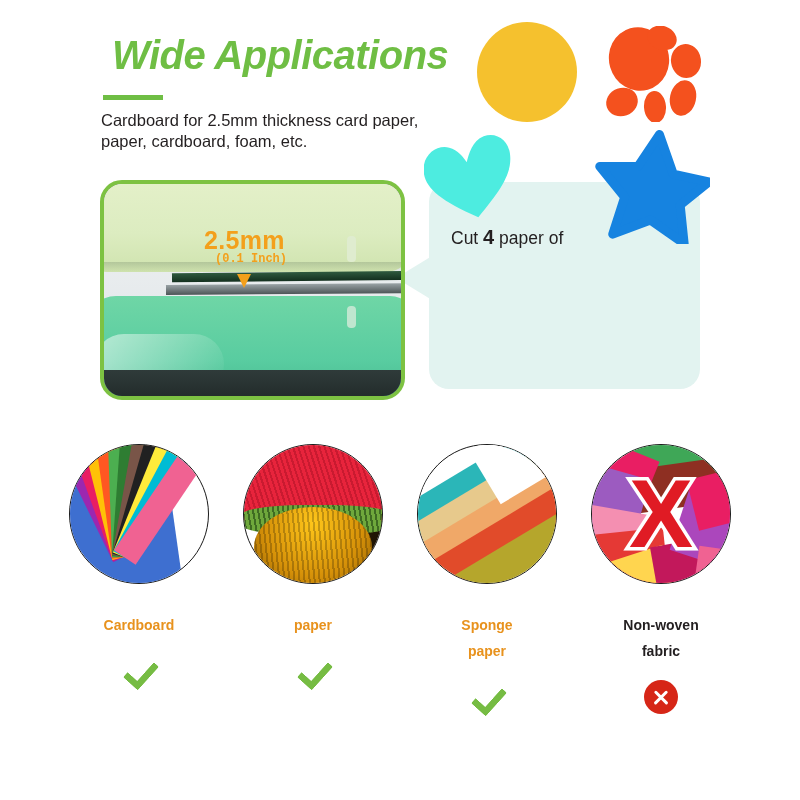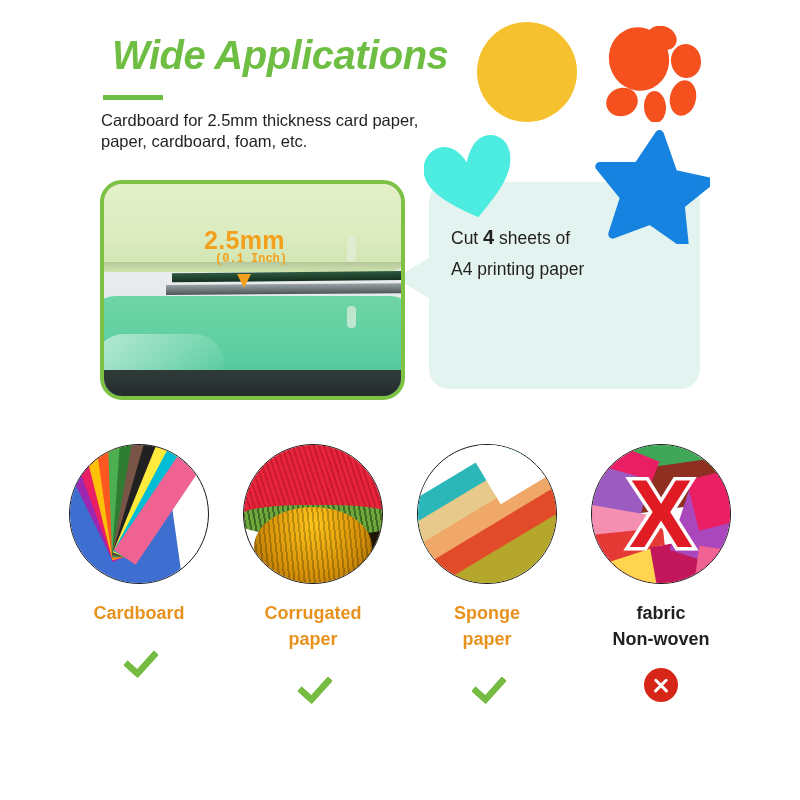--- a/index.html
+++ b/index.html
@@ -217,22 +217,22 @@
   .mat-circle {
     width: 138px; height: 138px;
     margin: 0 auto;
     border-radius: 50%;
     border: 1.5px solid #1a1a1a;
     overflow: hidden;
     position: relative;
     background: #fff;
   }
   .mat-label {
-    margin-top: 16px;
-    font-size: 18px;
+    margin-top: 28px;
+    font-size: 14px;
     font-weight: bold;
     line-height: 26px;
     color: #E8921D;
   }
   .mat-label.neg { color: #231F20; }
   .mat-mark { margin-top: 16px; height: 40px; }
 
   .check {
     display: inline-block;
     width: 34px; height: 34px;
@@ -374,23 +374,22 @@
     <div class="ph-peg2"></div>
     <div class="ph-label-mm">2.5mm</div>
     <div class="ph-label-inch">(0.1 Inch)</div>
   </div>
 </div>
 
 <div class="callout"></div>
 <div class="callout-pointer"></div>
 <div class="callout-text">
   <div>
-    <span>Cut </span><b>4</b><span> sheets of</span>
-  </div>
-  <div>A4 printing paper</div>
+    <span>Cut </span><b>4</b><span> paper of</span>
+  </div>
 </div>
 
 <div class="materials">
 
   <div class="material">
     <div class="mat-circle">
       <div class="cb-base"></div>
       <div class="cb-fan">
         <svg viewBox="0 0 140 150" width="140" height="150" style="position:absolute;left:-44px;top:-4px;">
           <g transform="translate(52,126)">
@@ -421,21 +420,20 @@
   <div class="material">
     <div class="mat-circle">
       <div class="cg-dark"></div>
       <div class="cg-top"></div>
       <div class="cg-mid"></div>
       <div class="cg-inner">
         <div class="cg-ribs"></div>
       </div>
     </div>
     <div class="mat-label">
-      <div>Corrugated</div>
       <div>paper</div>
     </div>
     <div class="mat-mark">
       <span class="check"></span>
     </div>
   </div>
 
   <div class="material">
     <div class="mat-circle">
       <div class="sp-band" style="top:-6px;background:#ffffff;"></div>
@@ -464,21 +462,21 @@
       <div class="nw-p" style="left:-10px;top:64px;width:60px;height:70px;background:#F48FB1;transform:rotate(10deg);"></div>
       <div class="nw-p" style="left:4px;top:86px;width:70px;height:56px;background:#E53935;transform:rotate(-6deg);"></div>
       <div class="nw-p" style="left:18px;top:108px;width:60px;height:40px;background:#FFD54F;transform:rotate(-18deg);"></div>
       <div class="nw-p" style="left:62px;top:96px;width:70px;height:52px;background:#C2185B;transform:rotate(-10deg);"></div>
       <div class="nw-p" style="left:86px;top:52px;width:62px;height:64px;background:#AB47BC;transform:rotate(18deg);"></div>
       <div class="nw-p" style="left:100px;top:28px;width:54px;height:52px;background:#E91E63;transform:rotate(-14deg);"></div>
       <div class="nw-p" style="left:104px;top:104px;width:50px;height:46px;background:#F06292;transform:rotate(8deg);"></div>
       <div class="nw-x">X</div>
     </div>
     <div class="mat-label neg">
+      <div>Non-woven</div>
       <div>fabric</div>
-      <div>Non-woven</div>
     </div>
     <div class="mat-mark">
       <span class="cross-badge"></span>
     </div>
   </div>
 
 </div>
 
 </body></html>

